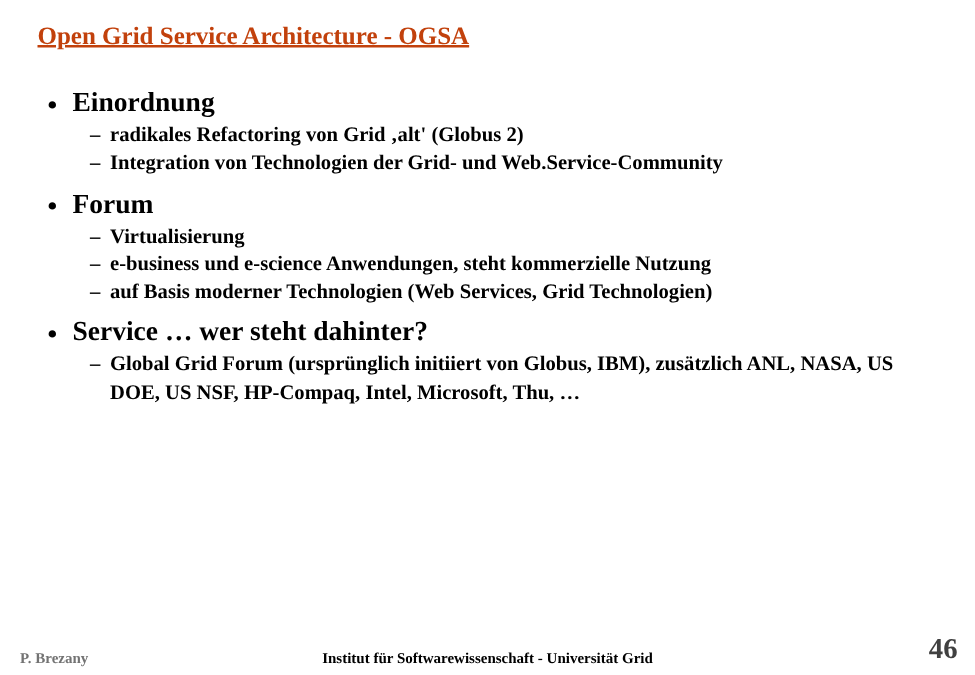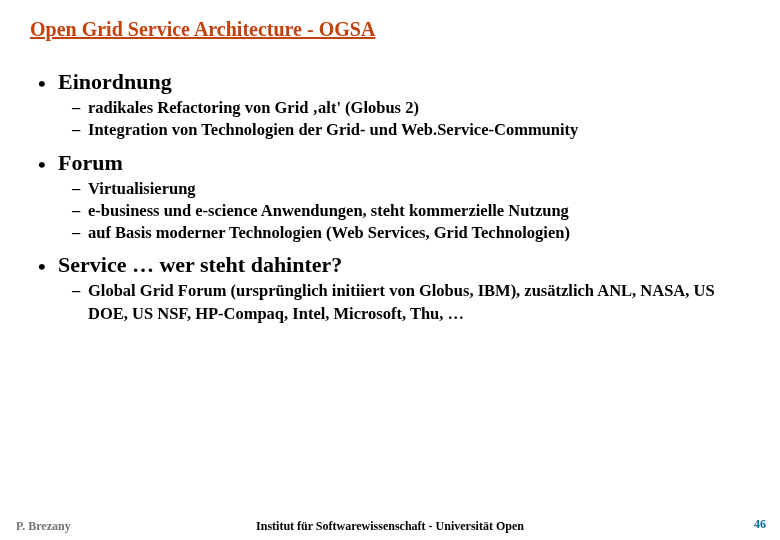--- a/index.html
+++ b/index.html
@@ -80,22 +80,22 @@
     left: 0;
     width: 780px;
     text-align: center;
     bottom: 0;
     color: #000;
   }
   .footer-right {
     position: absolute;
     right: 14px;
     bottom: 2px;
-    color: #0369a1;
-    font-size: 12px;
+    color: #404040;
+    font-size: 23px;
   }
 </style>
 </head>
 <body>
 
 <div class="slide">
   <div class="title">Open Grid Service Architecture - OGSA</div>
 
   <ul class="main">
     <li>
@@ -117,15 +117,15 @@
       <span>Service … wer steht dahinter?</span>
       <ul class="sub">
         <li>Global Grid Forum (ursprünglich initiiert von Globus, IBM), zusätzlich ANL, NASA, US DOE, US NSF, HP-Compaq, Intel, Microsoft, Thu, …</li>
       </ul>
     </li>
   </ul>
 </div>
 
 <div class="footer">
   <span class="footer-left">P. Brezany</span>
-  <span class="footer-center">Institut für Softwarewissenschaft - Universität Open</span>
+  <span class="footer-center">Institut für Softwarewissenschaft - Universität Grid</span>
   <span class="footer-right">46</span>
 </div>
 
 </body></html>

